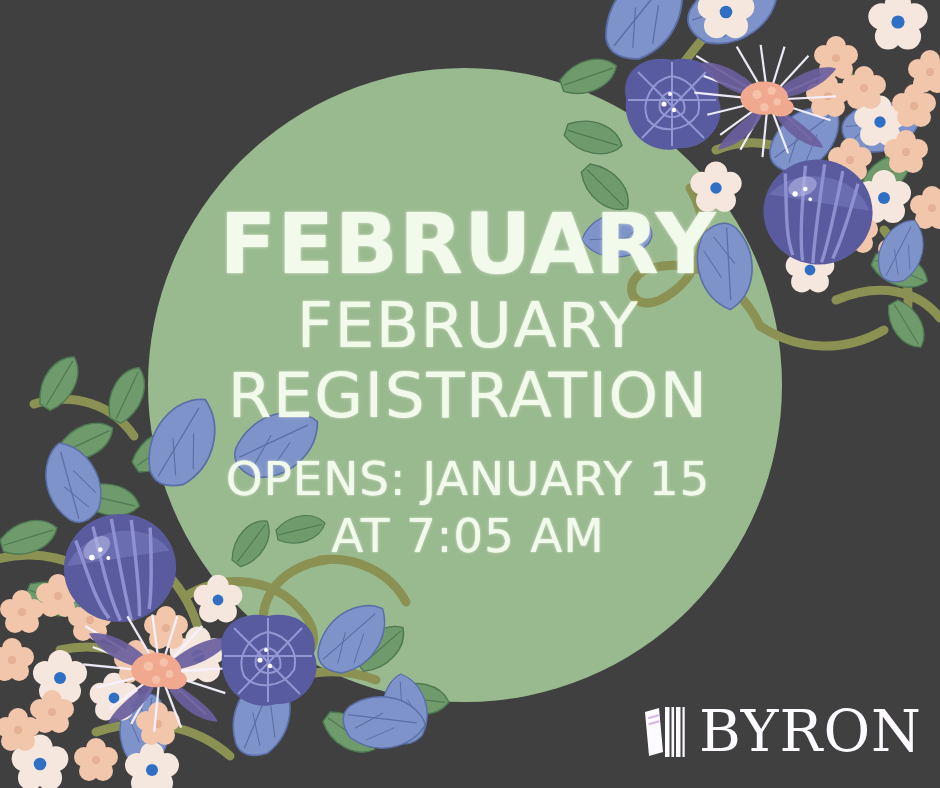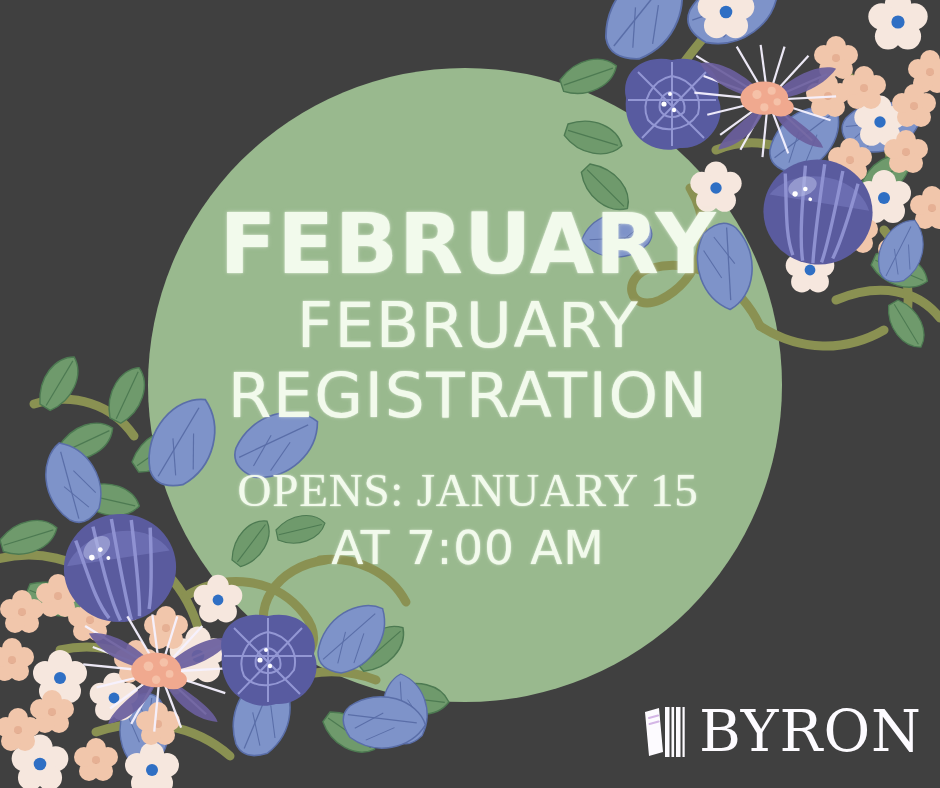--- a/index.html
+++ b/index.html
@@ -56,21 +56,21 @@
     text-shadow:0 0 1.5px rgba(242,250,236,.9), 0 0 4px rgba(242,250,236,.3);
   }
   .line-sub{
     font-weight:400;
     font-size:47px;
     line-height:1.22;
     letter-spacing:0.8px;
     text-shadow:0 0 1.5px rgba(242,250,236,.9), 0 0 4px rgba(242,250,236,.3);
   }
   .mt1{margin-top:6px;}
-  .mt2{margin-top:30px;font-family:Liberation Serif, serif;}
+  .mt2{margin-top:18px;}
 
   
   .logo{
     position:absolute;
     right:18px;
     bottom:28px;
     text-align:right;
     color:#fdfbff;
   }
   .logo-top{
@@ -329,21 +329,21 @@
       <use href="#web-flower" transform="translate(268,662) scale(1.0)"></use>
       <use href="#leaf-blue" transform="translate(350,706) rotate(40) scale(1.0)"></use>
     </g>
   </svg>
 
   <div class="text-block">
     <div class="line-month">FEBRUARY</div>
     <div class="line-big mt1">FEBRUARY</div>
     <div class="line-big">REGISTRATION</div>
     <div class="line-sub mt2">OPENS: JANUARY 15</div>
-    <div class="line-sub">AT 7:00 AM</div>
+    <div class="line-sub">AT 7:05 AM</div>
   </div>
 
   <div class="logo">
     <div class="logo-top">
       <svg class="logo-mark" viewBox="0 0 58 56" xmlns="http://www.w3.org/2000/svg">
 
         <path d="M10 8 L 24 4 L 28 48 L 14 52 Z" fill="#fdfbff"></path>
         <g stroke="#d4b6e6" stroke-width="2.2" stroke-linecap="round">
           <path d="M14 14 L 23 11.5"></path>
           <path d="M14.6 20 L 23.6 17.5"></path>

